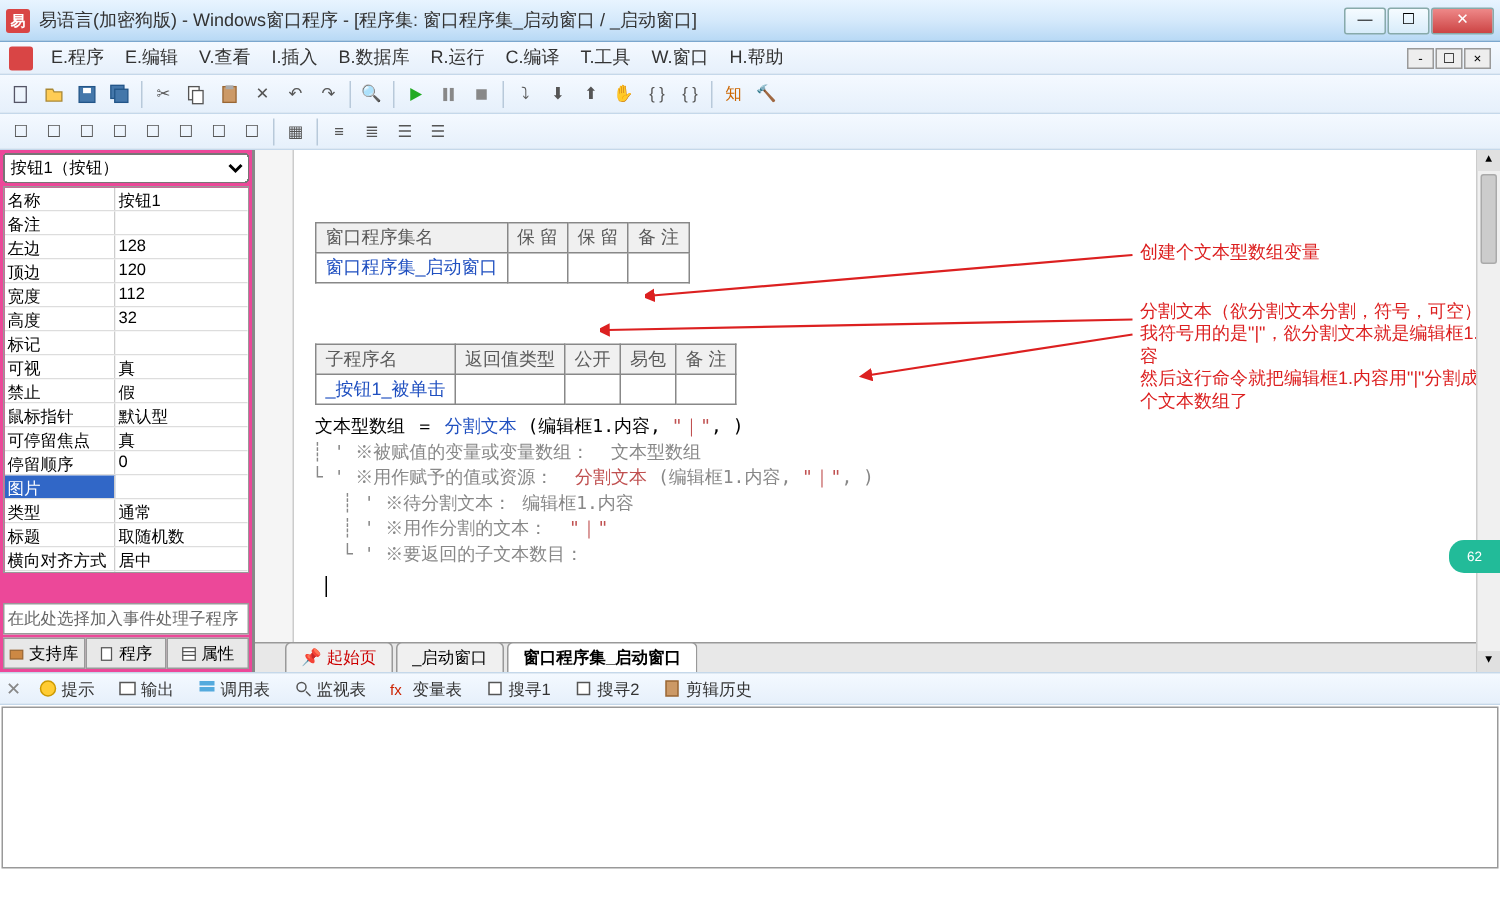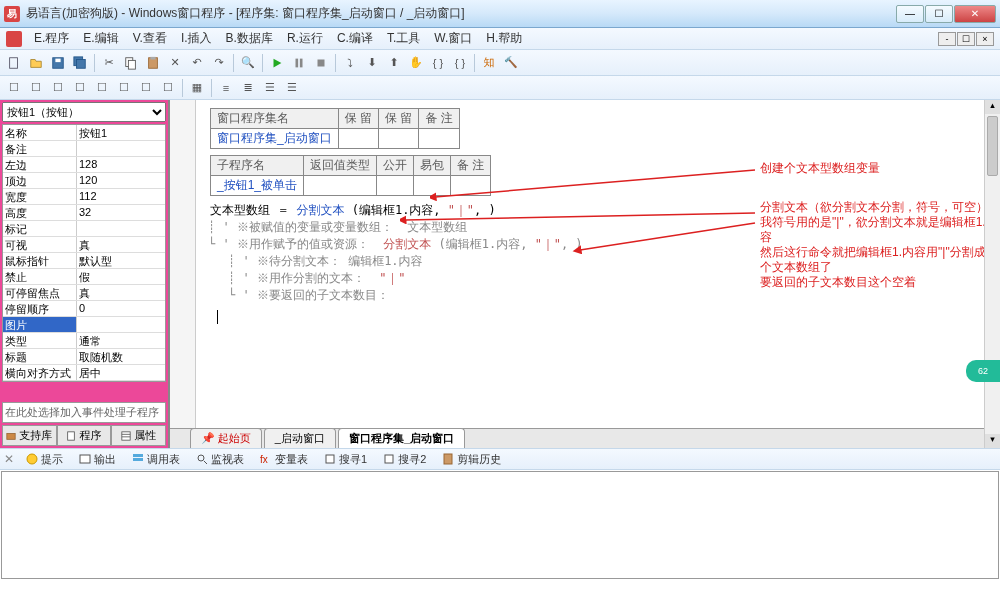--- a/index.html
+++ b/index.html
@@ -46,21 +46,21 @@
 .left-tabs { display: flex; margin-top: 2px; }
 .left-tab { flex: 1; border: 1px solid #999; background: #e8e8e8; font-size: 11px; text-align: center; padding: 2px; }
 .left-tab svg { width: 10px; height: 10px; vertical-align: middle; }
 
 
 .codearea { flex: 1; display: flex; flex-direction: column; background: #fff; position: relative; }
 .code-scroll { flex: 1; overflow: auto; padding: 8px 8px 8px 30px; position: relative; }
 .gutter { position: absolute; left: 0; top: 0; width: 26px; height: 100%; background: #f5f5f5; border-right: 1px solid #ccc; }
 
 
-.ctable { border-collapse: collapse; font-size: 12px; margin-bottom: 6px; margin-left: 10px; }
+.ctable { border-collapse: collapse; font-size: 12px; margin-bottom: 6px; margin-left: 10px; margin-top: 40px; }
 .ctable td, .ctable th { border: 1px solid #888; padding: 1px 6px; text-align: left; background: #fff; }
 .ctable th { background: #f0f0f0; font-weight: normal; color: #5a5a5a; }
 .ctable .blue { color: #2050c0; }
 .ctable .empty-row td { height: 14px; }
 
 .code-line { font-family: SimSun, monospace; font-size: 12px; line-height: 17px; margin-left: 10px; white-space: pre; }
 .code-line .kw { color: #2050c0; }
 .code-line .str { color: #c05050; }
 .tree-node { margin-left: 8px; }
 .tree-mark { color: #888; }
@@ -245,26 +245,26 @@
         </div>
         <div class="prop-row">
           <div class="prop-name">标记</div>
           <div class="prop-val"></div>
         </div>
         <div class="prop-row">
           <div class="prop-name">可视</div>
           <div class="prop-val">真</div>
         </div>
         <div class="prop-row">
+          <div class="prop-name">禁止</div>
+          <div class="prop-val">假</div>
+        </div>
+        <div class="prop-row">
           <div class="prop-name">鼠标指针</div>
           <div class="prop-val">默认型</div>
-        </div>
-        <div class="prop-row">
-          <div class="prop-name">禁止</div>
-          <div class="prop-val">假</div>
         </div>
         <div class="prop-row">
           <div class="prop-name">可停留焦点</div>
           <div class="prop-val">真</div>
         </div>
         <div class="prop-row">
           <div class="prop-name">  停留顺序</div>
           <div class="prop-val">0</div>
         </div>
         <div class="prop-row sel">
@@ -370,21 +370,20 @@
       <div class="annot" style="left:590px; top:60px;">创建个文本型数组变量</div>
 
       <svg class="arrow-svg" style="left:230px; top:105px;" width="360" height="50">
         <line x1="355" y1="8" x2="5" y2="15" stroke="#dc2020" stroke-width="1.5" marker-end="url(#ah1)"></line>
         <line x1="355" y1="18" x2="180" y2="45" stroke="#dc2020" stroke-width="1.5" marker-end="url(#ah1)"></line>
       </svg>
       <div class="annot" style="left:590px; top:100px; line-height:15px;">
         <div>分割文本（欲分割文本分割，符号，可空）</div>
         <div>我符号用的是"|"，欲分割文本就是编辑框1.内容</div>
         <div>然后这行命令就把编辑框1.内容用"|"分割成一个文本数组了</div>
-        <div>要返回的子文本数目这个空着</div>
       </div>
     </div>
 
     <div class="scrollbar-v">
       <div class="arr" style="top:0">▴</div>
       <div class="thumb"></div>
       <div class="arr" style="bottom:0">▾</div>
     </div>
 
     <div class="badge-right">62</div>

